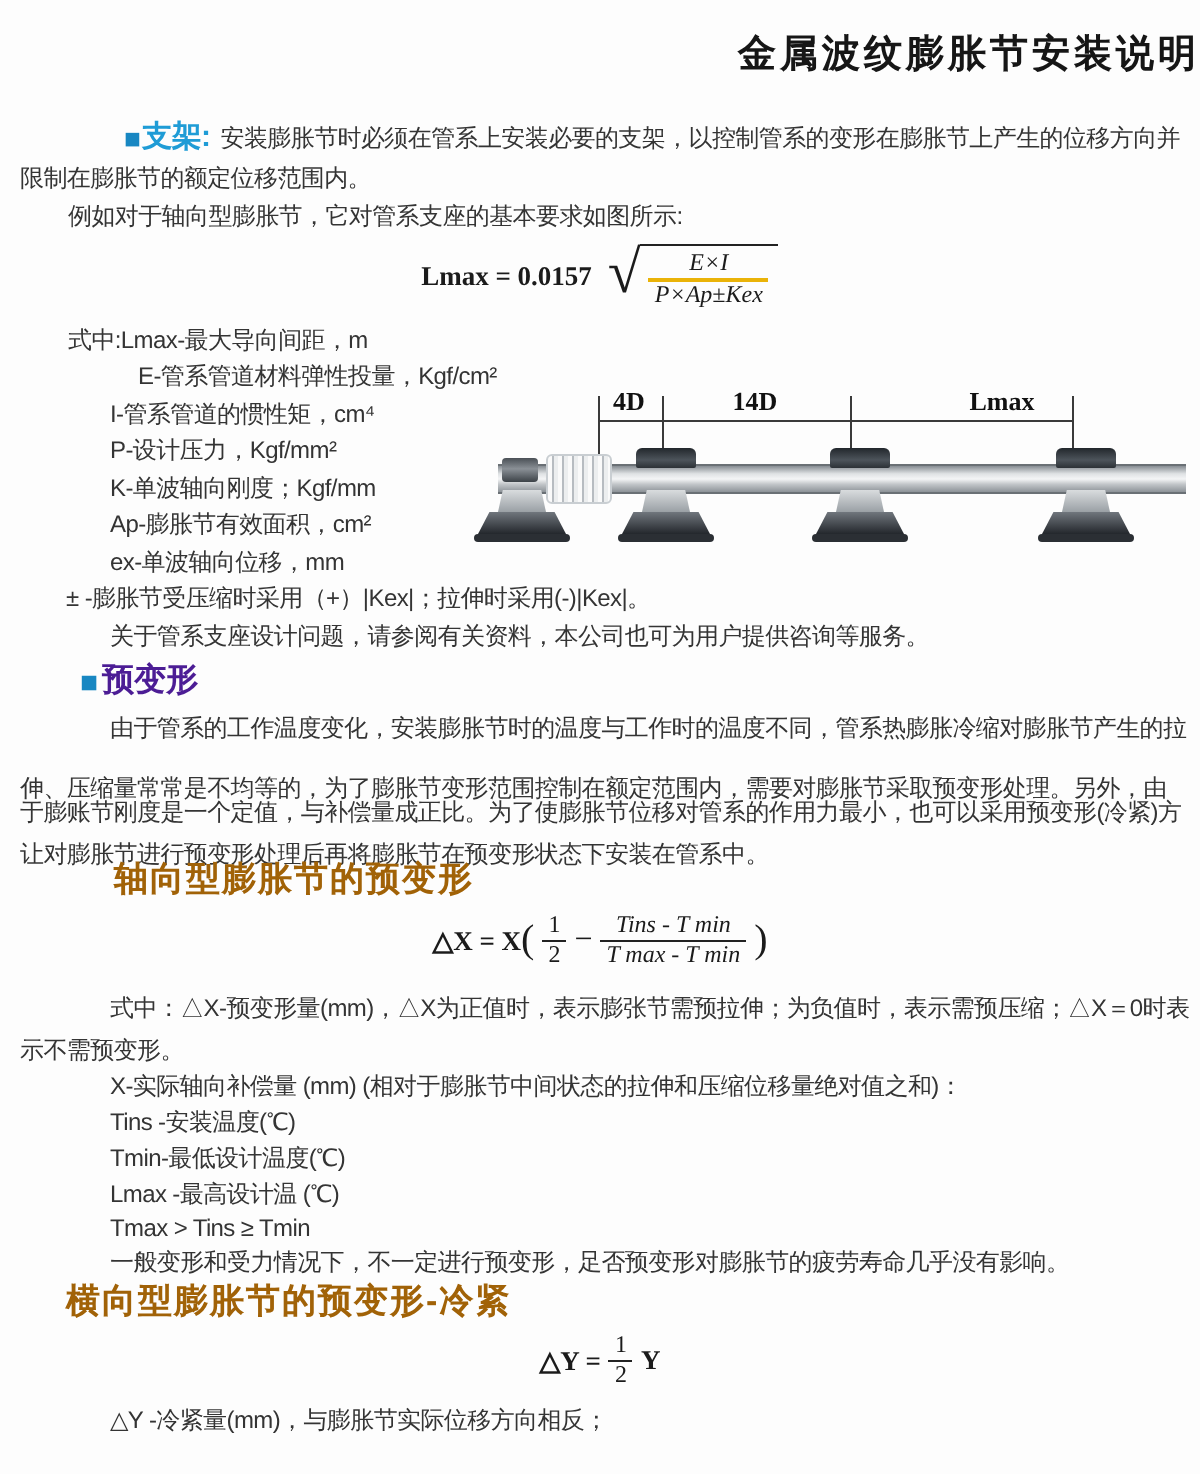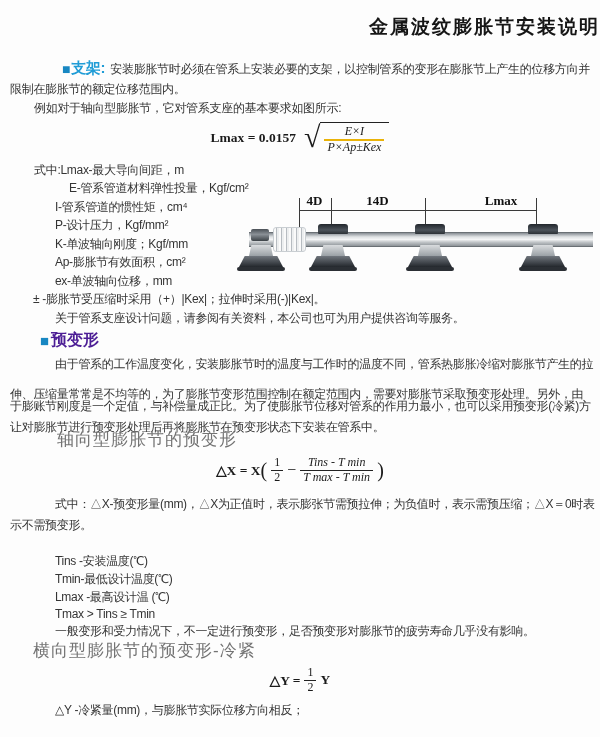--- a/index.html
+++ b/index.html
@@ -10,21 +10,21 @@
   }
   .abs{position:absolute;}
   .title{
     width:600px;text-align:right;font-size:19px;font-weight:bold;
     color:#161616;letter-spacing:2px;white-space:nowrap;
   }
   .body-line{font-size:12px;letter-spacing:-0.3px;color:#343434;white-space:nowrap;}
   .bullet{color:#1887c2;font-size:14px;vertical-align:-1px;}
   .sec-head{color:#1f9cd6;font-size:15px;font-weight:bold;margin:0 5px 0 1px;}
   .sec-head2{color:#4c1d95;font-size:16px;font-weight:bold;margin-left:2px;}
-  .subhead{color:#737373;font-size:17px;font-weight:normal;letter-spacing:1px;white-space:nowrap;}
+  .subhead{color:#a16207;font-size:17px;font-weight:bold;letter-spacing:1px;white-space:nowrap;}
   
   .formula{width:600px;text-align:center;font-family:"Liberation Serif",serif;color:#1b1b1b;white-space:nowrap;}
   .f-lhs{font-weight:bold;font-size:13.5px;vertical-align:middle;}
   .frac{display:inline-block;vertical-align:middle;text-align:center;font-size:12px;line-height:1.15;}
   .frac .num{display:block;padding:0 3px;border-bottom:1px solid #222;}
   .frac .den{display:block;padding:0 3px;}
   .ital{font-style:italic;}
   .sqrt{display:inline-flex;align-items:flex-start;vertical-align:middle;margin-left:4px;}
   .sqrt-sign{font-size:30px;line-height:0.9;font-weight:400;transform:translateY(1px);}
   .sqrt-body{border-top:1.5px solid #222;padding:2px 5px 0 4px;}
@@ -155,20 +155,21 @@
     <span style="vertical-align:middle;">−</span>
     <span class="frac ital">
       <span class="num">Tins - T min</span>
       <span class="den">T max - T min</span>
     </span>
     <span class="bigparen">)</span>
   </div>
 
   <div class="abs body-line" style="top:496px;left:55px;">式中：△X-预变形量(mm)，△X为正值时，表示膨张节需预拉伸；为负值时，表示需预压缩；△X＝0时表</div>
   <div class="abs body-line" style="top:517px;left:10px;">示不需预变形。</div>
+  <div class="abs body-line" style="top:535px;left:55px;">X-实际轴向补偿量 (mm) (相对于膨胀节中间状态的拉伸和压缩位移量绝对值之和)：</div>
   <div class="abs body-line" style="top:553px;left:55px;">Tins -安装温度(℃)</div>
   <div class="abs body-line" style="top:571px;left:55px;">Tmin-最低设计温度(℃)</div>
   <div class="abs body-line" style="top:589px;left:55px;">Lmax -最高设计温 (℃)</div>
   <div class="abs body-line" style="top:607px;left:55px;">Tmax &gt; Tins ≥ Tmin</div>
   <div class="abs body-line" style="top:623px;left:55px;">一般变形和受力情况下，不一定进行预变形，足否预变形对膨胀节的疲劳寿命几乎没有影响。</div>
 
   <div class="abs subhead" style="top:639px;left:33px;">横向型膨胀节的预变形-冷紧</div>
 
   <div class="abs formula" style="top:666px;left:0;">
     <span class="f-lhs">△Y =</span>

